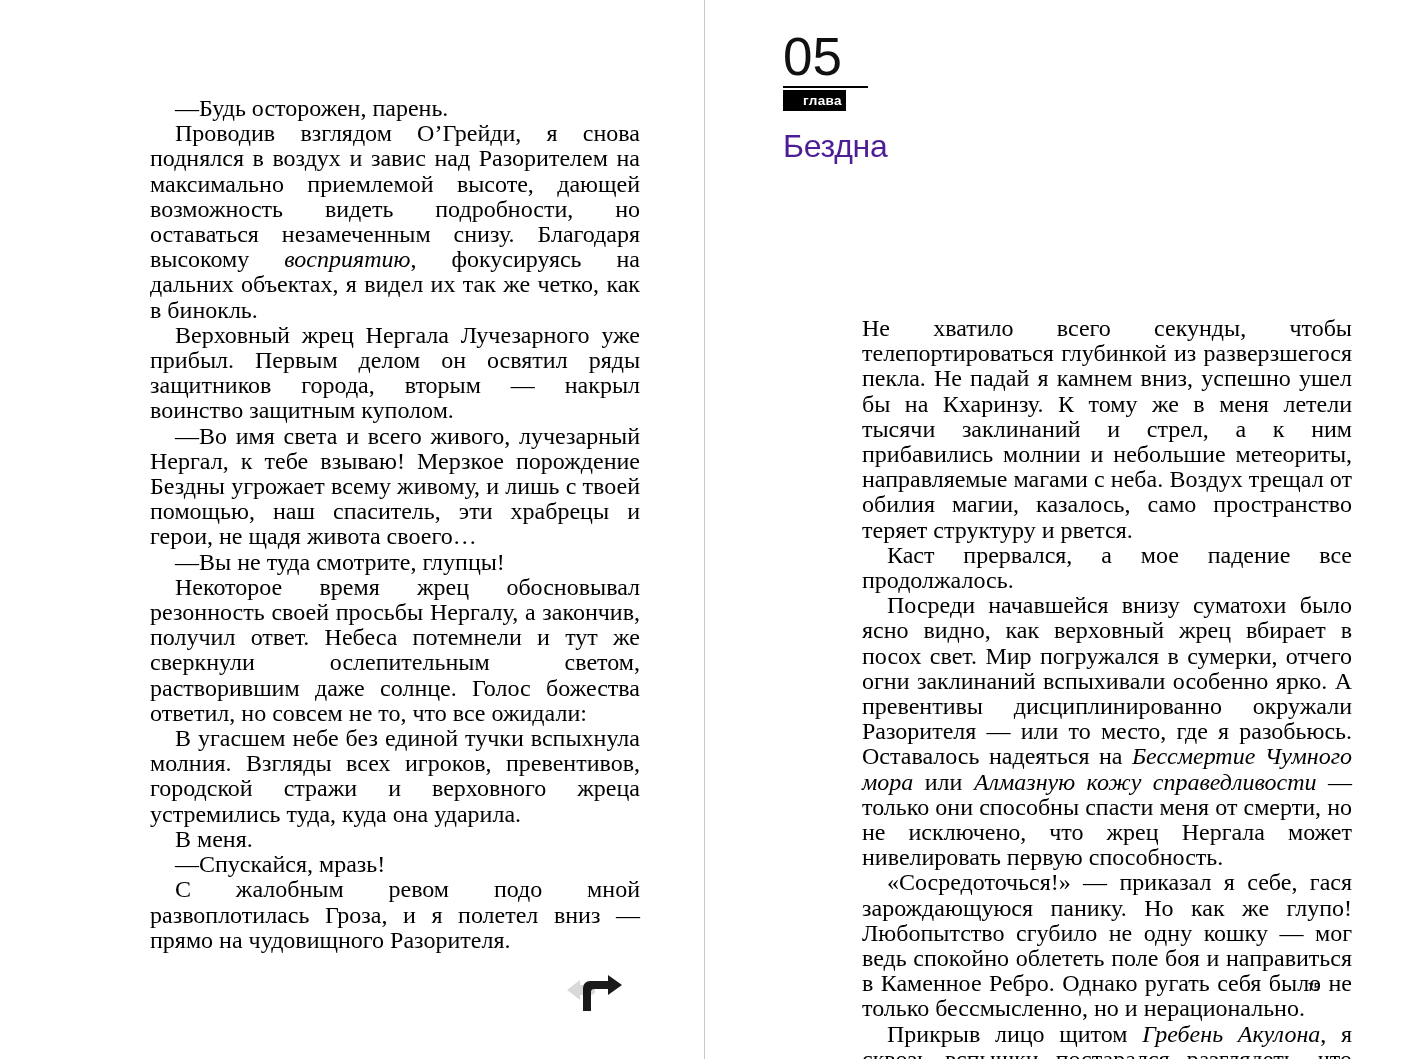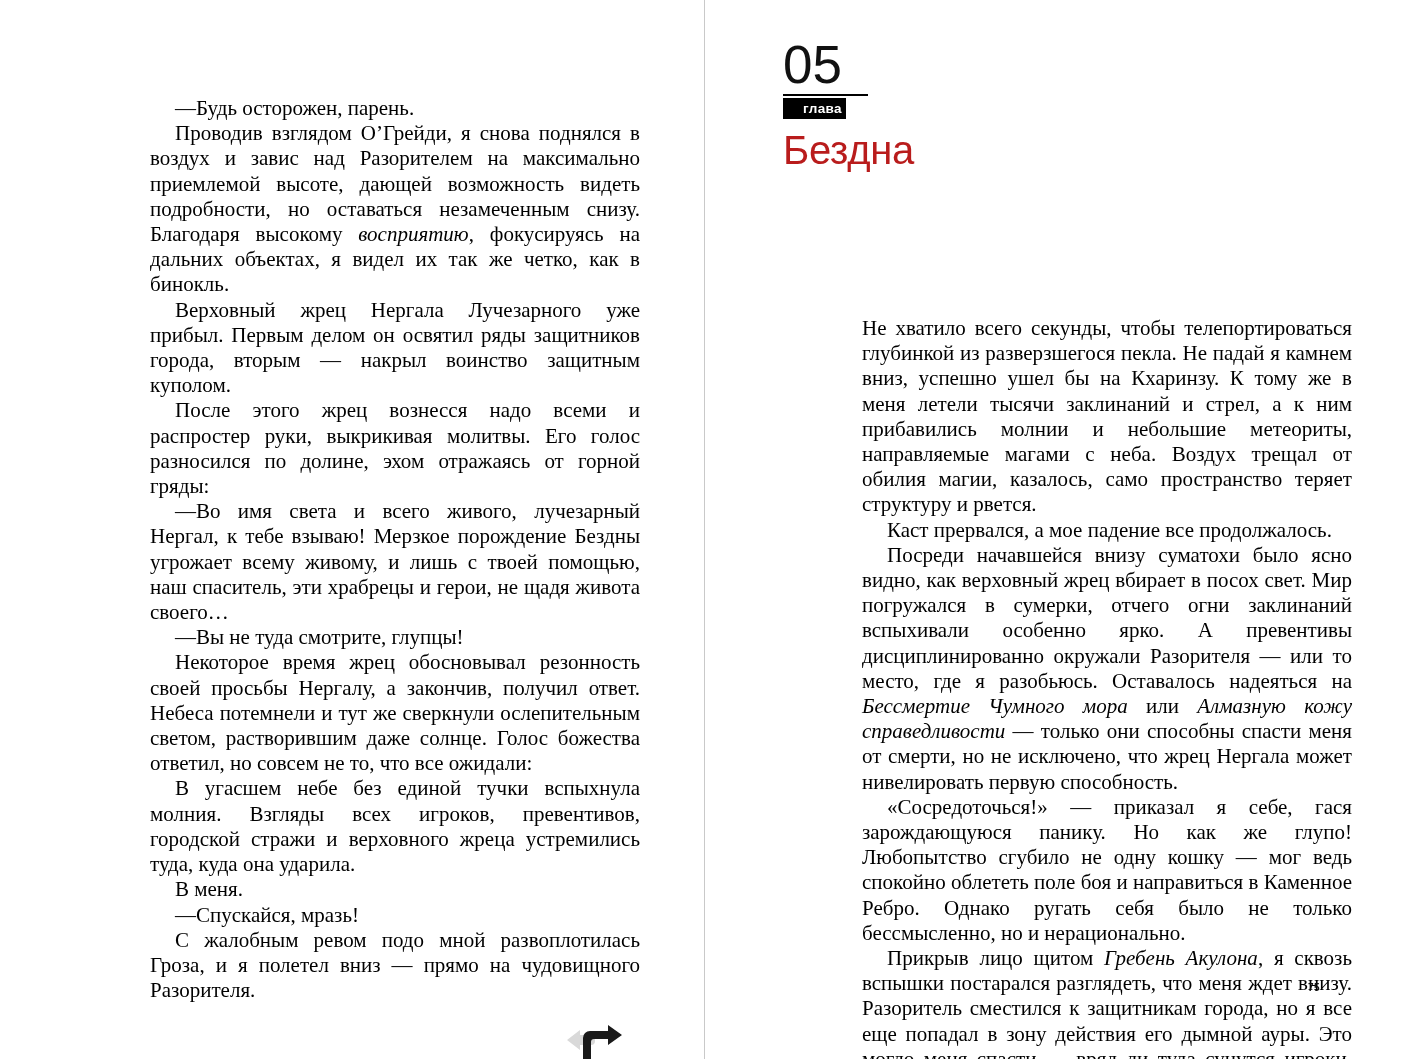--- a/index.html
+++ b/index.html
@@ -64,21 +64,21 @@
   
   .page-recto {
     position: absolute;
     top: 0;
     left: 705px;
     width: 705px;
     height: 1059px;
   }
   .chapter-head {
     position: absolute;
-    top: 40px;
+    top: 32px;
     left: 78px;
   }
   .chapter-number {
     font-family: "Liberation Sans", sans-serif;
     font-size: 53px;
     font-weight: 400;
     line-height: 50px;
     letter-spacing: 0px;
     color: #111111;
     display: block;
@@ -99,24 +99,24 @@
     font-weight: 700;
     letter-spacing: 0.4px;
     line-height: 19px;
     padding: 1px 4px 1px 20px;
   }
   .chapter-title {
     position: absolute;
     top: 128px;
     left: 78px;
     font-family: "Liberation Sans", sans-serif;
-    font-size: 40px;
+    font-size: 32px;
     font-weight: 400;
     letter-spacing: -0.3px;
-    color: #b91c1c;
+    color: #4c1d95;
     white-space: nowrap;
   }
 
   .col-recto {
     position: absolute;
     top: 316px;
     left: 130px;
     width: 490px;
     margin-left: 27px;
   }
@@ -132,21 +132,21 @@
     font-weight: 700;
     letter-spacing: 0.5px;
     color: #111111;
   }
 
   
   .col-verso p,
   .col-recto p {
     margin: 0;
     font-family: "Liberation Serif", serif;
-    font-size: 21px;
+    font-size: 24px;
     line-height: 25.2px;
     text-align: justify;
     text-indent: 25px;
     hyphens: manual;
     -webkit-hyphens: manual;
   }
   .col-verso p.no-indent,
   .col-recto p.no-indent {
     text-indent: 0;
   }
@@ -179,21 +179,20 @@
 <div class="page-verso">
 
 
   <div class="col-verso">
 
     <p>—Будь осторожен, парень.</p>
 
     <p><span>Проводив взглядом О’Грейди, я снова поднялся в воздух и завис над Разорителем на максимально приемлемой высоте, дающей возможность видеть подробности, но оставаться незамеченным снизу. Благодаря высокому </span><em>восприятию</em><span>, фокусируясь на дальних объектах, я видел их так же четко, как в бинокль.</span></p>
 
     <p>Верховный жрец Нергала Лучезарного уже прибыл. Первым делом он освятил ряды защитников города, вторым — накрыл воинство защитным куполом.</p>
-    <p>После этого жрец вознесся надо всеми и распростер руки, выкрикивая молитвы. Его голос разносился по долине, эхом отражаясь от горной гряды:</p>
     <p>—Во имя света и всего живого, лучезарный Нергал, к тебе взываю! Мерзкое порождение Бездны угрожает всему живому, и лишь с твоей помощью, наш спаситель, эти храбрецы и герои, не щадя живота своего…</p>
     <p>—Вы не туда смотрите, глупцы!</p>
     <p>Некоторое время жрец обосновывал резонность своей просьбы Нергалу, а закончив, получил ответ. Небеса потемнели и тут же сверкнули ослепительным светом, растворившим даже солнце. Голос божества ответил, но совсем не то, что все ожидали:</p>
     <p>В угасшем небе без единой тучки вспыхнула молния. Взгляды всех игроков, превентивов, городской стражи и верховного жреца устремились туда, куда она ударила.</p>
     <p>В меня.</p>
     <p>—Спускайся, мразь!</p>
     <p>С жалобным ревом подо мной развоплотилась Гроза, и я полетел вниз — прямо на чудовищного Разорителя.</p>
 
     <div class="ornament">
       <svg width="62" height="42" viewBox="0 0 62 42">

